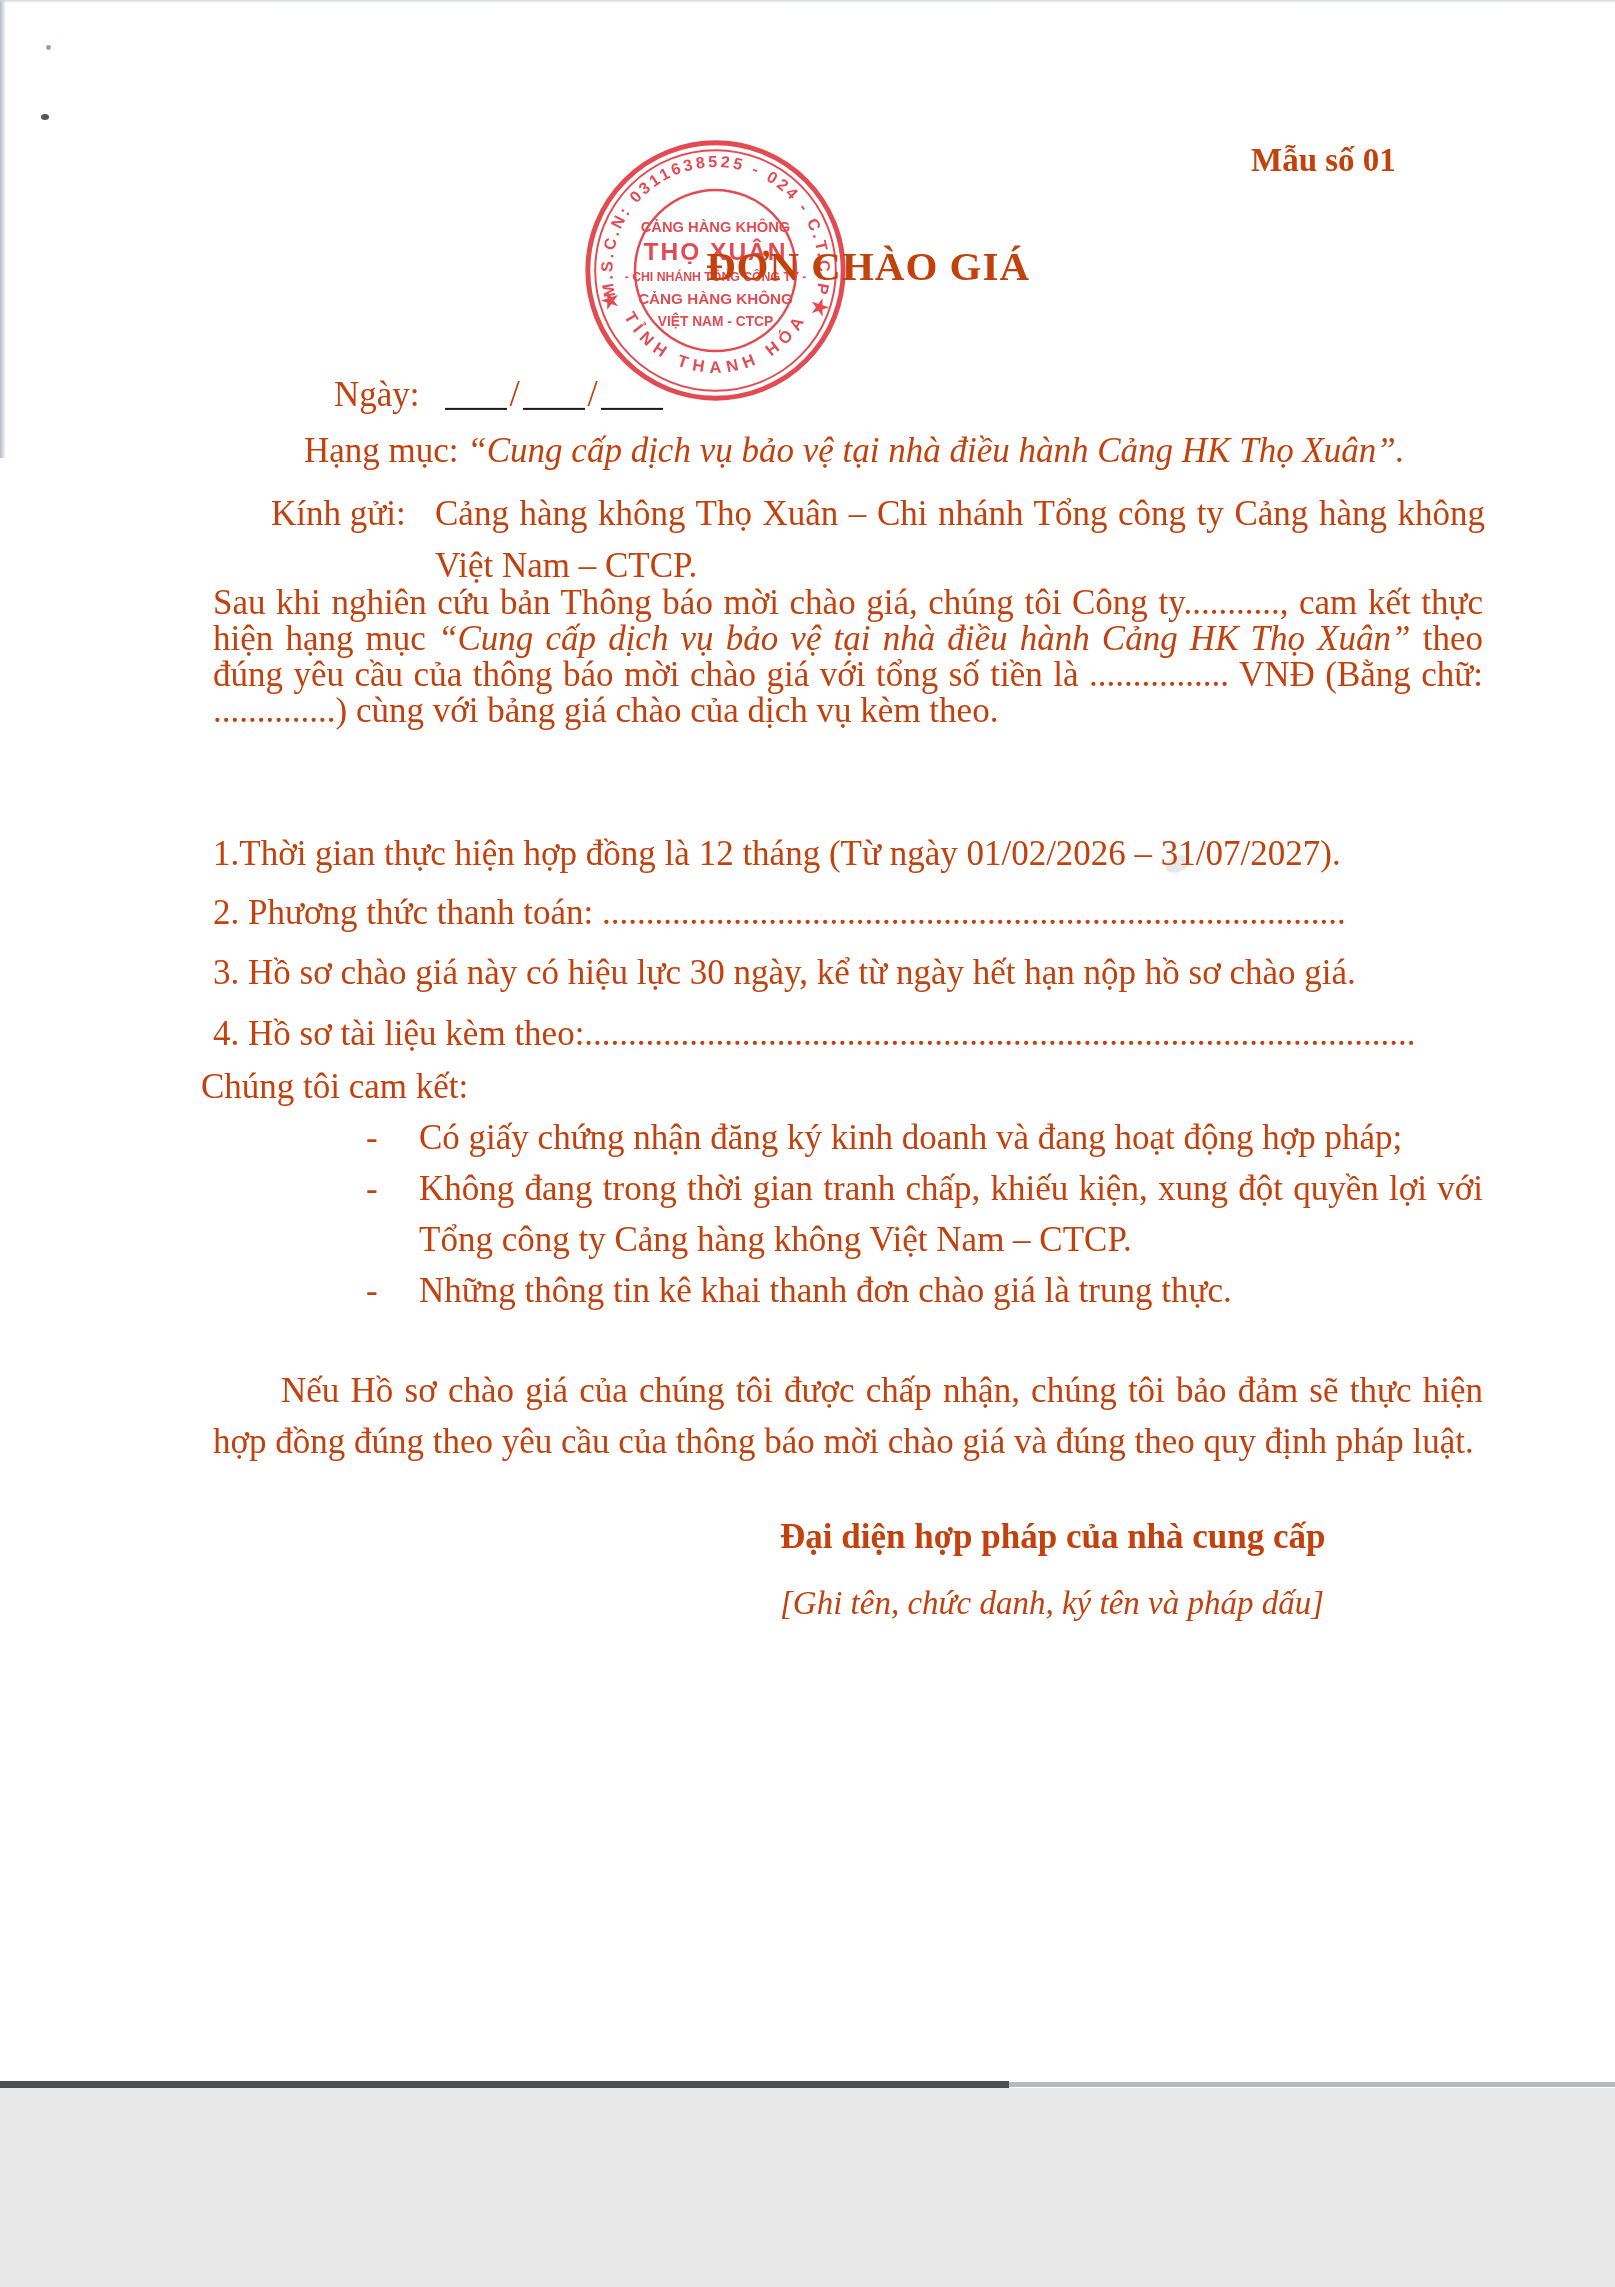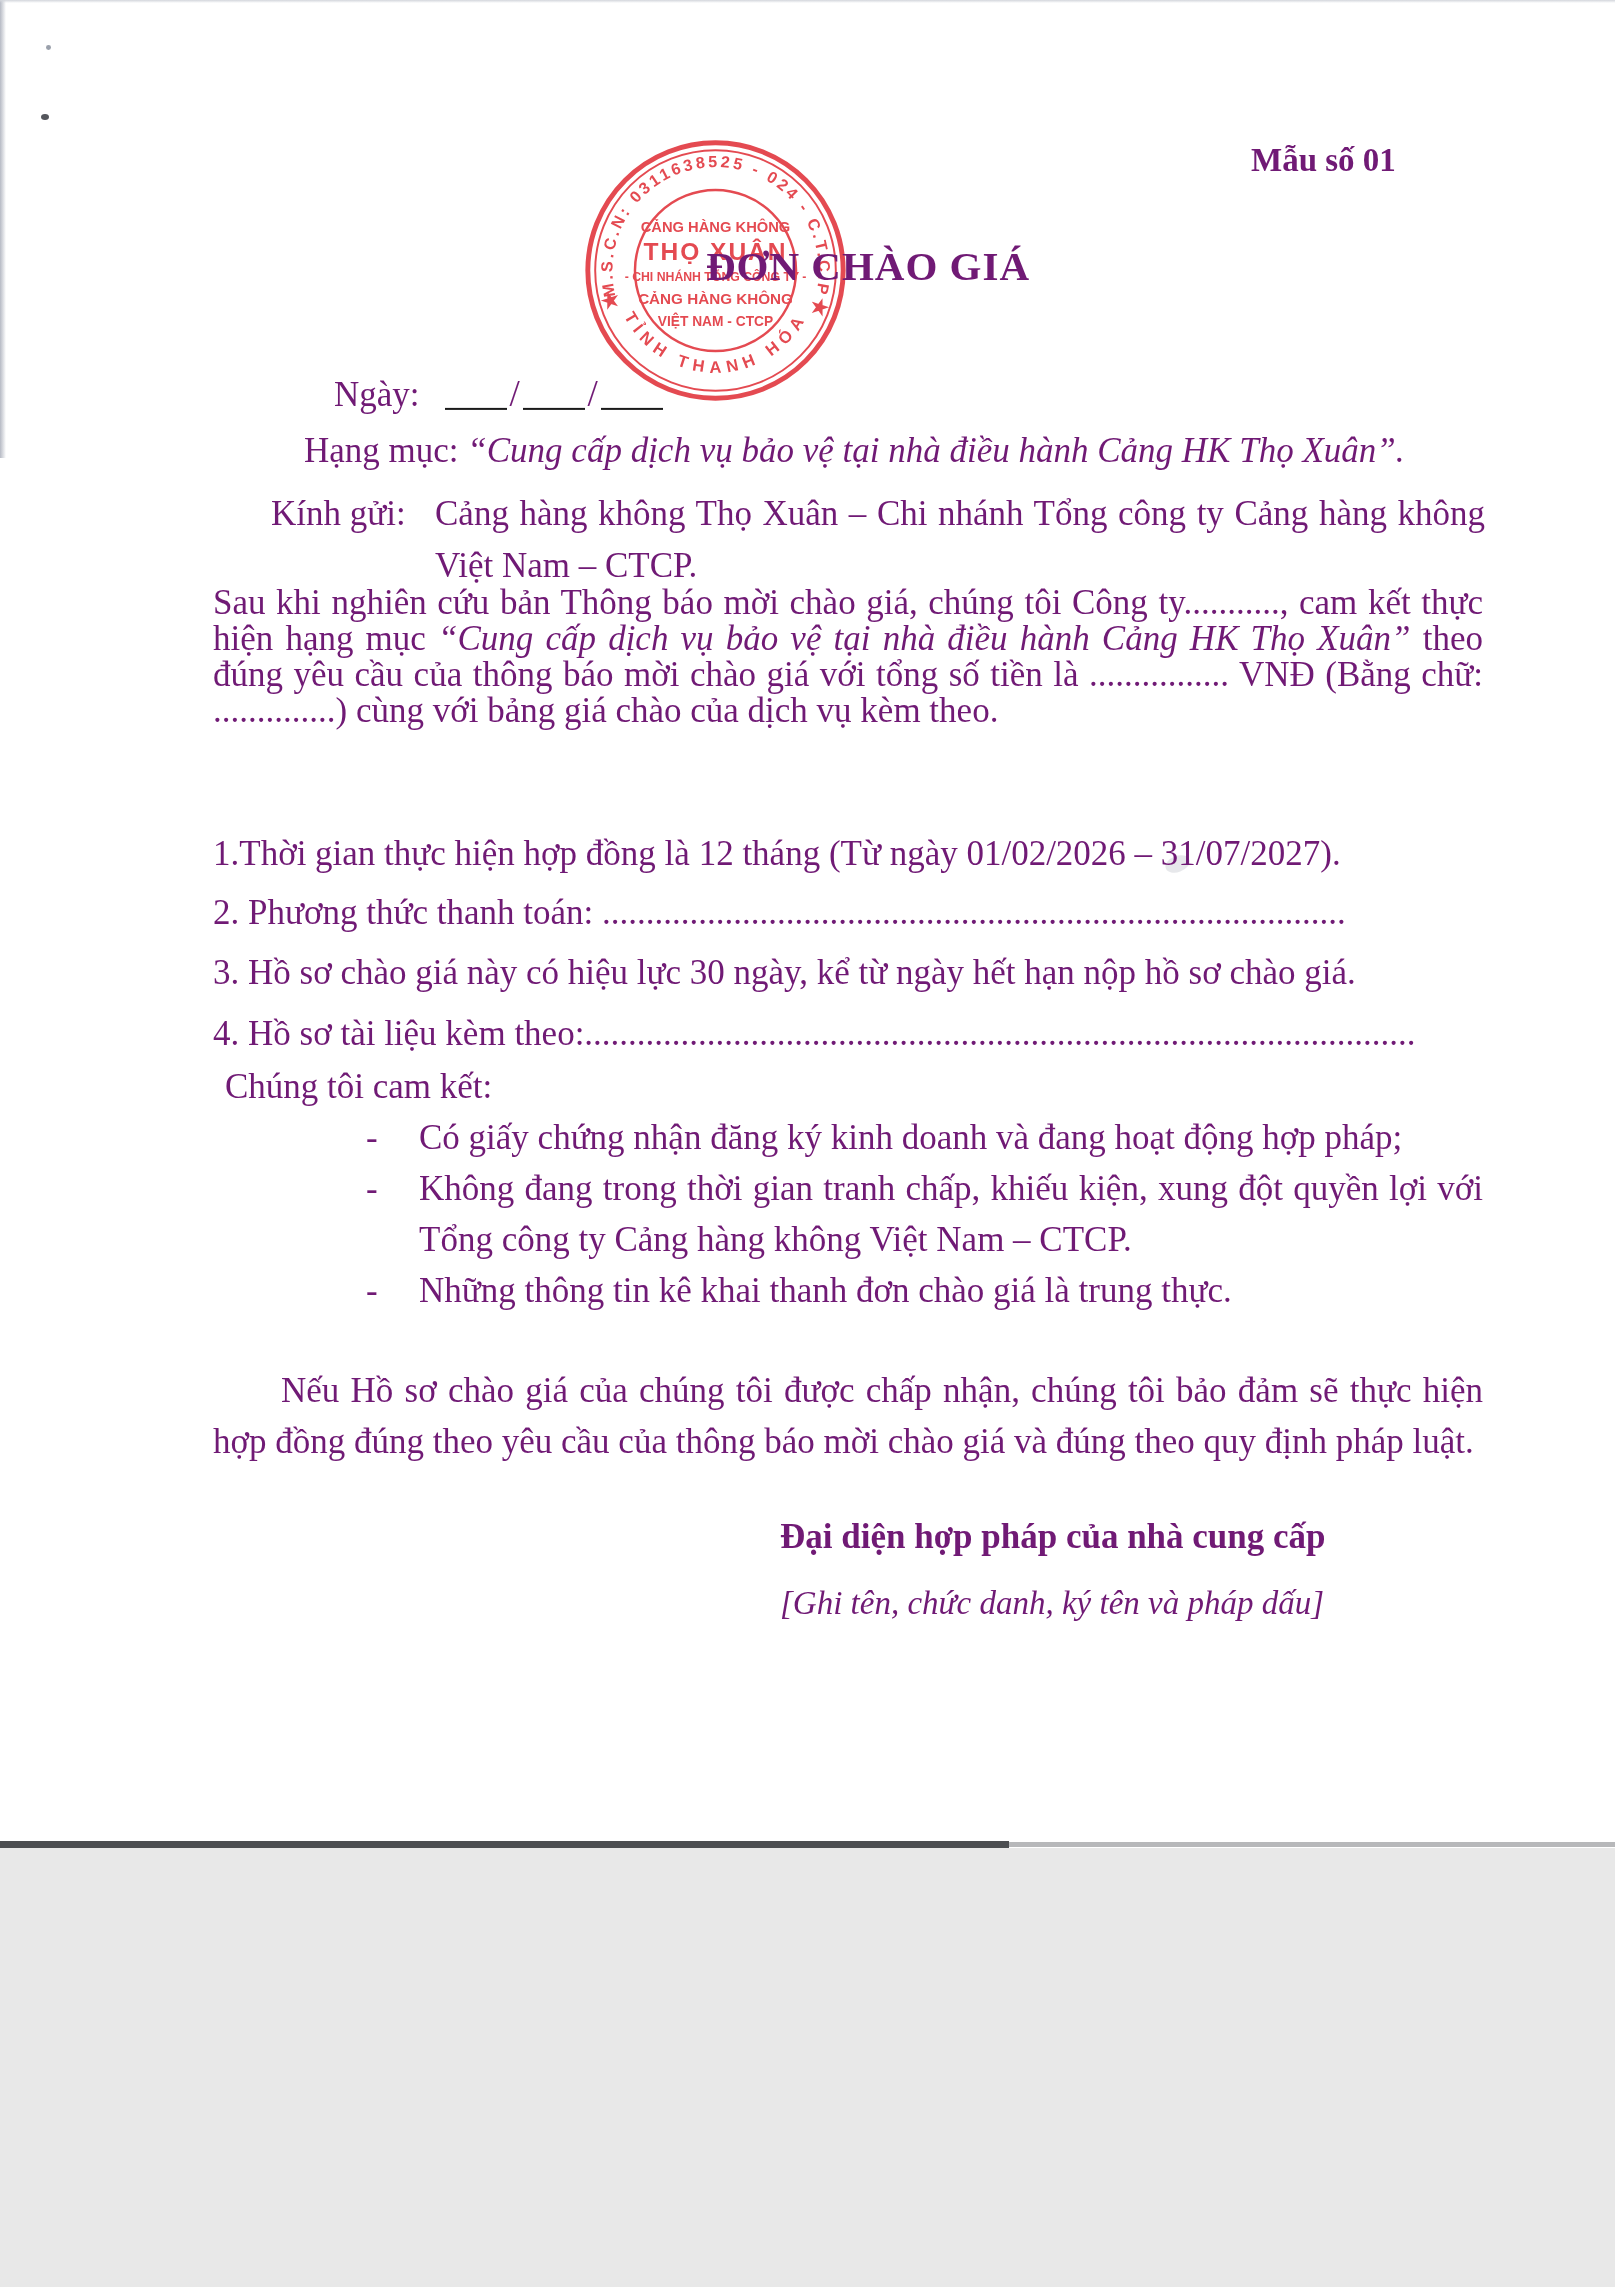--- a/index.html
+++ b/index.html
@@ -1,21 +1,21 @@
 <!DOCTYPE html>
 <html><head>
 <meta charset="utf-8">
 <style>
   html,body{margin:0;padding:0;background:#e8e8e8;}
   #page{
     position:relative;
-    width:1616px;height:1848px;
+    width:1616px;height:2088px;
     background:#ffffff;
     font-family:"Liberation Serif",serif;
-    color:#701a75;
+    color:#c2410c;
     overflow:hidden;
   }
   
   .edge-left{position:absolute;left:0;top:0;width:5.9px;height:458px;
     background:linear-gradient(to right,#b6bac4,rgba(255,255,255,0));}
   .edge-top{position:absolute;left:0;top:0;width:100%;height:2.9px;
     background:linear-gradient(#d3d6dc,rgba(255,255,255,0));}
   .edge-bottom-dark{position:absolute;bottom:0;left:0;width:1009px;height:6.8px;background:#4c4e51;}
   .edge-bottom-light{position:absolute;bottom:1px;left:1009px;right:0;height:4.9px;background:#b7b8ba;}
   .speck{position:absolute;border-radius:50%;}
@@ -45,21 +45,21 @@
   .recipient-line .lbl{flex:none;width:164px;}
   .recipient-line .val{flex:1;text-align:justify;}
 
   
   .intro{position:absolute;left:213px;top:585px;width:1270px;font-size:35px;
     line-height:36px;text-align:justify;}
   .intro .it{font-style:italic;}
   .n-item{position:absolute;left:213px;width:1278px;font-size:35px;white-space:nowrap;
     overflow:hidden;}
   .n1{top:834px;}.n2{top:893px;}.n3{top:953px;}.n4{top:1014px;}
-  .commit{position:absolute;left:225px;top:1067px;font-size:35px;}
+  .commit{position:absolute;left:201px;top:1067px;font-size:35px;}
   .bullets{position:absolute;left:366px;top:1112px;width:1117px;font-size:35px;line-height:51px;}
   .bullets .row{display:flex;}
   .bullets .mark{flex:none;width:53px;}
   .bullets .txt{flex:1;text-align:justify;}
   .closing{position:absolute;left:213px;top:1365px;width:1270px;font-size:35px;
     line-height:51px;text-align:justify;text-indent:68px;}
 
   
   .sign{position:absolute;left:780px;top:1517px;width:663px;text-align:left;}
   .sign .s-title{font-size:35px;font-weight:bold;}

